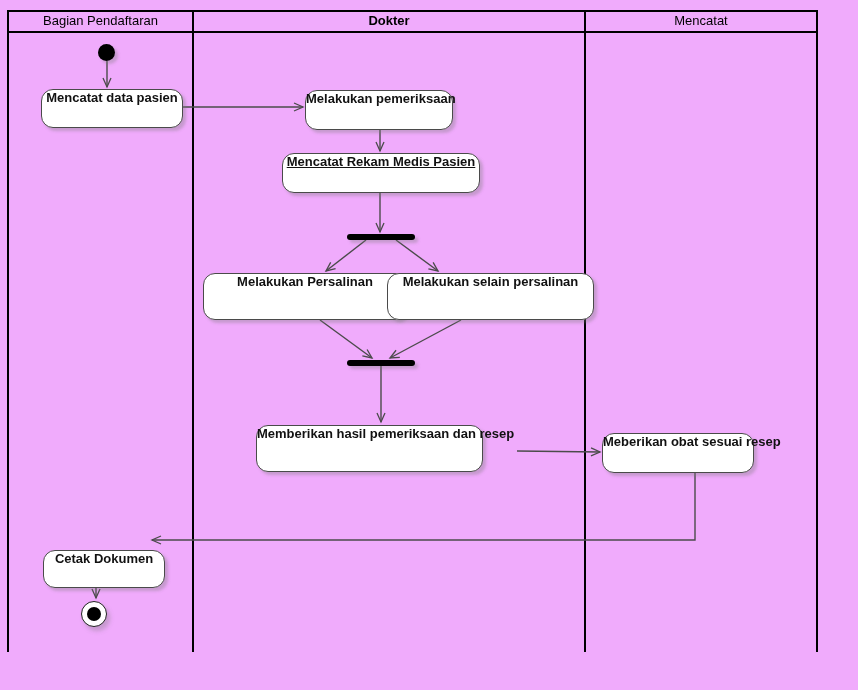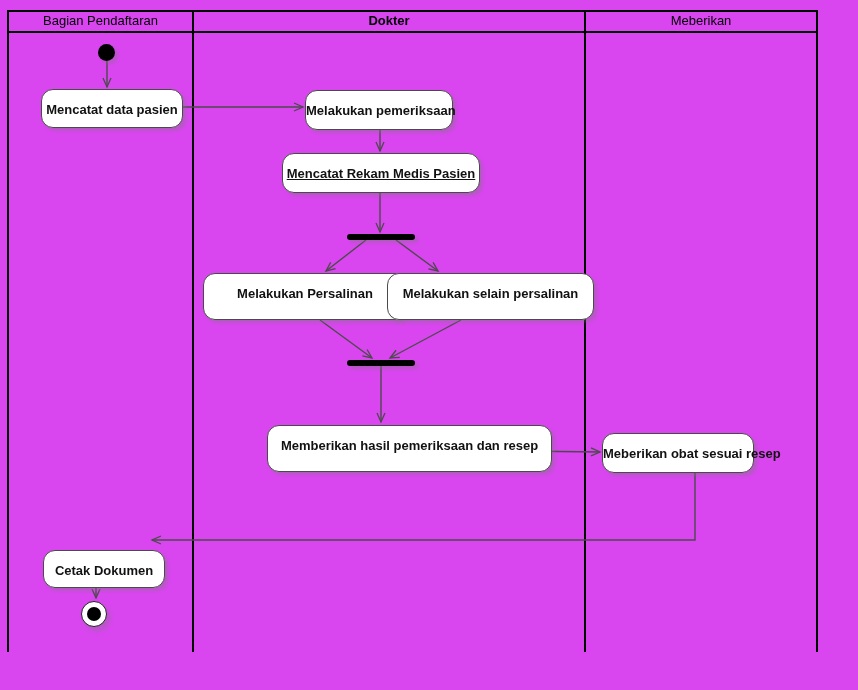--- a/index.html
+++ b/index.html
@@ -1,19 +1,19 @@
 <!DOCTYPE html>
 <html><head>
 <meta charset="utf-8">
 <style>
   html,body{margin:0;padding:0;background:#ffffff;}
   .canvas{
     position:relative;
     width:858px;height:690px;
-    background:#d946ef;
+    background:#f0abfc;
     font-family:"Liberation Sans","DejaVu Sans",sans-serif;
     overflow:hidden;
   }
   
   .hline,.vline{position:absolute;background:#000000;}
   .vline{width:2px;top:10px;height:642px;}
   .hline{height:2px;left:7px;width:811px;}
   .lane-header{
     position:absolute;top:10px;height:21px;
     display:flex;align-items:center;justify-content:center;
@@ -21,21 +21,21 @@
   }
   
   .activity{
     position:absolute;
     background:#ffffff;
     border:1.4px solid #4a4a4a;
     border-radius:12px;
     box-shadow:3px 3px 3px rgba(120,120,120,0.35);
     font-size:13px;font-weight:bold;color:#111111;
     text-align:center;
-    padding-top:12px;
+    padding-top:0;
     box-sizing:border-box;
     white-space:nowrap;
   }
   
   .start-node{
     position:absolute;width:17px;height:17px;border-radius:50%;
     background:#000000;
     box-shadow:3px 3px 3px rgba(120,120,120,0.35);
   }
   .bar{
@@ -63,21 +63,21 @@
 
   <div class="hline" style="top:10px;"></div>
   <div class="hline" style="top:31px;"></div>
   <div class="vline" style="left:7px;"></div>
   <div class="vline" style="left:192px;"></div>
   <div class="vline" style="left:584px;"></div>
   <div class="vline" style="left:816px;"></div>
 
   <div class="lane-header" style="left:9px;width:183px;">Bagian Pendaftaran</div>
   <div class="lane-header" style="left:194px;width:390px;font-weight:bold;">Dokter</div>
-  <div class="lane-header" style="left:586px;width:230px;">Meberikan</div>
+  <div class="lane-header" style="left:586px;width:230px;">Mencatat</div>
 
   <svg class="edges" viewBox="0 0 858 690">
     <defs>
       <marker id="arrow" markerWidth="14" markerHeight="14" refX="10" refY="5" orient="auto" markerUnits="userSpaceOnUse">
         <path d="M1,1 L10,5 L1,9" fill="none" stroke="#4b4b4b" stroke-width="1.3"></path>
       </marker>
     </defs>
     <g fill="none" stroke="#4b4b4b" stroke-width="1.4">
       <path d="M107,61 L107,87" marker-end="url(#arrow)"></path>
       <path d="M183,107 L303,107" marker-end="url(#arrow)"></path>
@@ -104,19 +104,19 @@
   <div class="activity" style="left:41px;top:89px;width:142px;height:39px;">Mencatat data pasien</div>
 
   <div class="activity" style="left:305px;top:90px;width:148px;height:40px;">Melakukan pemeriksaan</div>
 
   <div class="activity" style="left:282px;top:153px;width:198px;height:40px;text-decoration:underline;">Mencatat Rekam Medis Pasien</div>
 
   <div class="activity" style="left:203px;top:273px;width:204px;height:47px;">Melakukan Persalinan</div>
 
   <div class="activity" style="left:387px;top:273px;width:207px;height:47px;">Melakukan selain persalinan</div>
 
-  <div class="activity" style="left:267px;top:425px;width:285px;height:47px;">Memberikan hasil pemeriksaan dan resep</div>
+  <div class="activity" style="left:256px;top:425px;width:227px;height:47px;">Memberikan hasil pemeriksaan dan resep</div>
 
   <div class="activity" style="left:602px;top:433px;width:152px;height:40px;">Meberikan obat sesuai resep</div>
 
   <div class="activity" style="left:43px;top:550px;width:122px;height:38px;">Cetak Dokumen</div>
 
 </div>
 
 </body></html>

